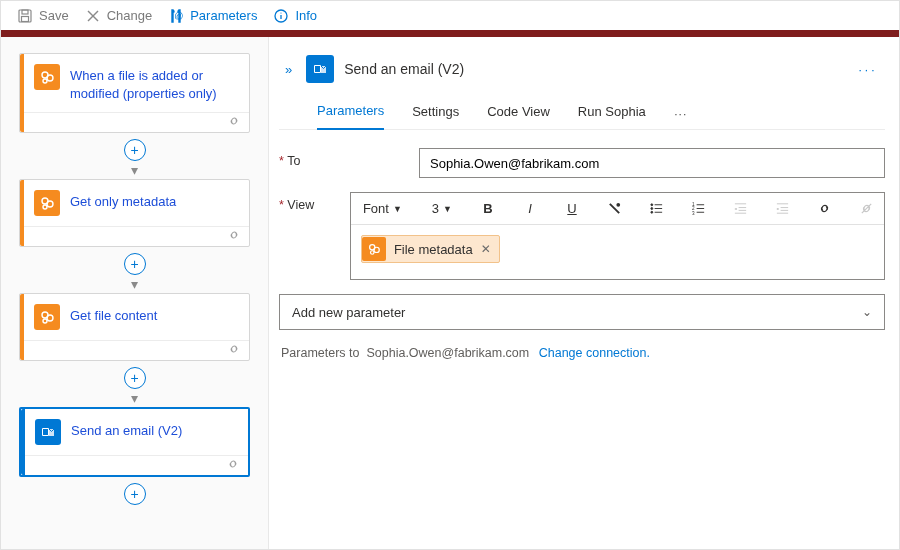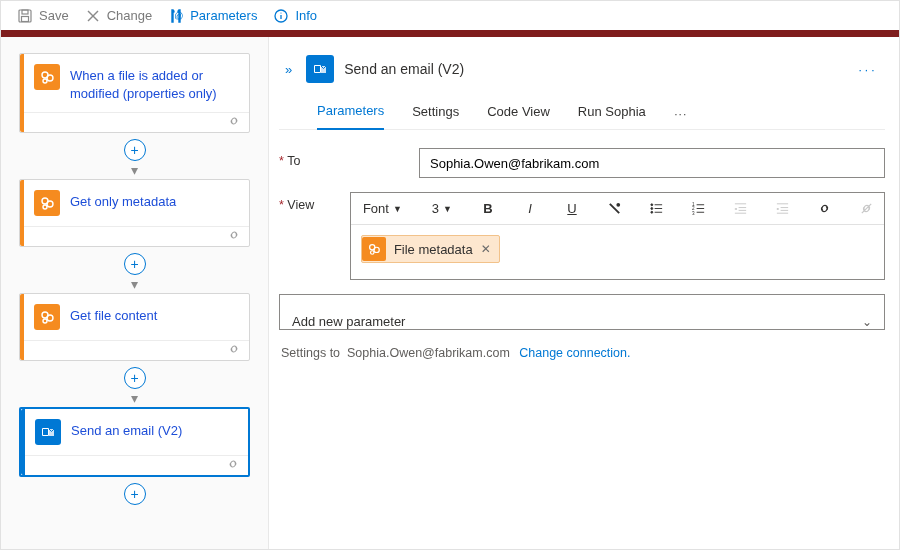--- a/index.html
+++ b/index.html
@@ -55,21 +55,21 @@
   .rte-sel { display:flex; align-items:center; gap:4px; padding:0 6px; height:24px; cursor:pointer; }
   .rte-caret { font-size:9px; }
   .rte-btn { width:24px; height:24px; display:flex; align-items:center; justify-content:center; color:#323130; cursor:pointer; }
   .rte-btn.dis { color:#c8c8c8; }
   .rte-btn svg { width:15px; height:15px; }
   .rte-body { min-height:54px; padding:10px 10px; }
   .token { display:inline-flex; align-items:center; background:#fde7cf; border:1px solid #f2c28a; border-radius:2px; height:28px; padding-right:8px; gap:8px; }
   .token-ico { width:24px; height:24px; border-radius:2px; background:#f58b1f; display:flex; align-items:center; justify-content:center; }
   .token-ico svg { width:14px; height:14px; }
   .token-x { color:#6a6a6a; cursor:pointer; font-size:12px; }
-  .addparam { margin-top:10px; border:1px solid #8a8886; height:36px; display:flex; align-items:flex-end; padding:0 12px; justify-content:space-between; cursor:pointer; }
+  .addparam { margin-top:10px; border:1px solid #8a8886; height:36px; display:flex; align-items:center; padding:0 12px; justify-content:space-between; cursor:pointer; }
   .chev { font-size:12px; color:#605e5c; }
   .connrow { margin-top:16px; color:#605e5c; font-size:12.5px; padding-left:2px; }
   .connrow a { color:#0078d4; text-decoration:none; margin-left:6px; cursor:pointer; }
 </style>
 </head>
 <body>
 
 <div class="app">
 
   <div class="toolbar">
@@ -342,20 +342,20 @@
             </div>
           </div>
         </div>
 
         <div class="addparam">
           <span>Add new parameter</span>
           <span class="chev">⌄</span>
         </div>
 
         <div class="connrow">
-          <span>Settings to</span>
+          <span>Parameters to</span>
           &nbsp;<span>Sophia.Owen@fabrikam.com</span>
           <a>Change connection.</a>
         </div>
       </div>
     </div>
   </div>
 </div>
 
 </body></html>

